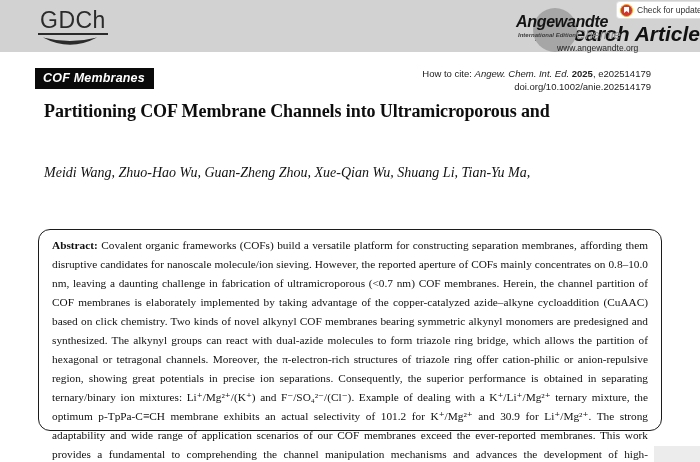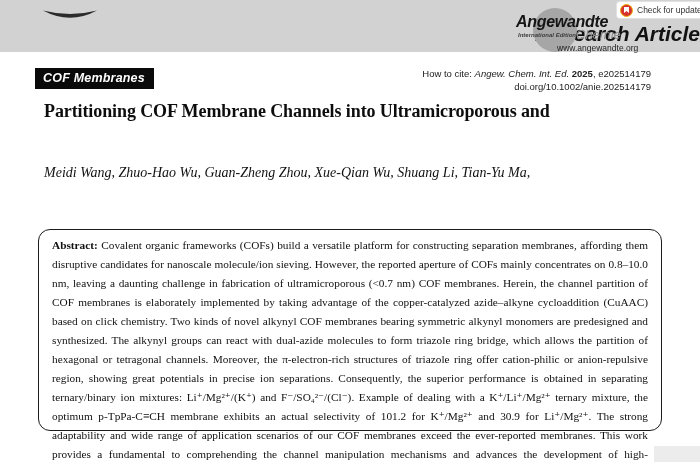--- a/index.html
+++ b/index.html
@@ -149,20 +149,21 @@
     width: 46px; height: 16px;
     background: #ececec;
   }
 </style>
 </head>
 <body>
 
 <div class="header-band">
 
   <div class="gdch">
+    <span class="gdch-text">GDCh</span>
     <svg class="gdch-arc" width="58" height="13" viewBox="0 0 58 13">
       <path d="M2 1.5 Q29 16 56 1.5 Q29 8.5 2 1.5 Z" fill="#2b2b2b"></path>
     </svg>
   </div>
 
   <div class="section-label">Research Article</div>
 
   <div class="angw">
     <div class="angw-circle"></div>
     <div class="angw-name">Angewandte</div>

